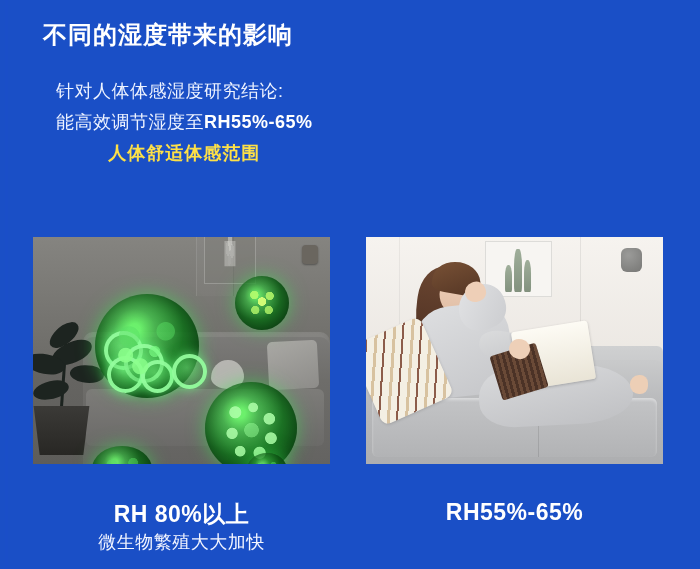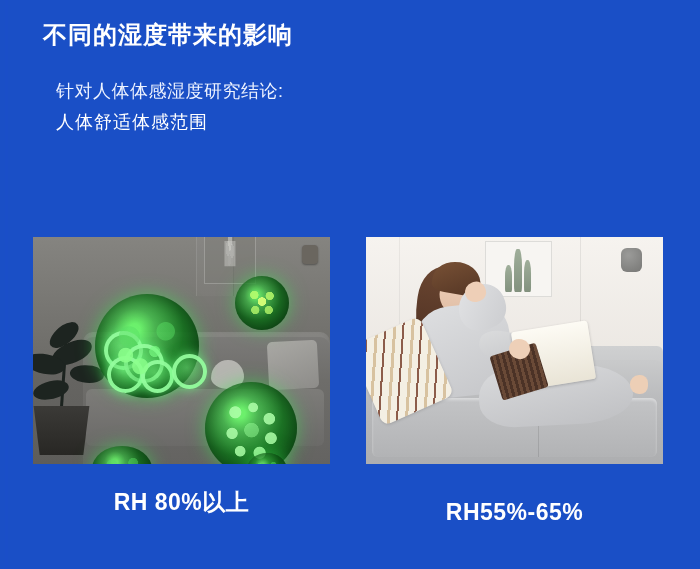--- a/index.html
+++ b/index.html
@@ -55,23 +55,24 @@
     letter-spacing: .5px;
   }
   .body-copy .line {
     white-space: nowrap;
   }
   .body-copy .strong {
     font-weight: bold;
     color: #ffffff;
   }
   .body-copy .line-bold {
-    font-weight: normal;
-    color: #ffffff;
+    font-weight: bold;
+    color: #fde047;
     letter-spacing: 1px;
+    text-align: center;
   }
 
   
   .panel {
     position: absolute;
     top: 237px;
     width: 297px;
     height: 227px;
     overflow: hidden;
   }
@@ -449,21 +450,21 @@
     transform: rotate(-8deg);
   }
 
   
   .caption {
     position: absolute;
     width: 297px;
     text-align: center;
     color: #ffffff;
   }
-  .caption-left  { left: 33px;  top: 488px; }
+  .caption-left  { left: 33px;  top: 500px; }
   .caption-right { left: 366px; top: 498px; }
   .caption .big {
     font-size: 23px;
     font-weight: bold;
     line-height: 29px;
     letter-spacing: .5px;
     white-space: nowrap;
   }
   .caption .small {
     font-size: 18px;
@@ -477,20 +478,21 @@
 <body>
 
 <div class="poster">
 
   <div class="edge-stripe"></div>
 
   <div class="headline">不同的湿度带来的影响</div>
 
   <div class="body-copy">
     <div class="line">针对人体体感湿度研究结论:</div>
+    <div class="line"><span>能高效调节湿度至</span><span class="strong">RH55%-65%</span></div>
     <div class="line line-bold">人体舒适体感范围</div>
   </div>
 
   <div class="panel panel-left">
     <div class="room-dim">
       <div class="wall-dim">
         <div class="wall-panel-l"></div>
         <div class="art-frame">
           <div class="art-plant"></div>
         </div>
@@ -563,19 +565,20 @@
         <div class="hand-book"></div>
         <div class="foot"></div>
       </div>
 
       <div class="pillow"></div>
     </div>
   </div>
 
   <div class="caption caption-left">
     <div class="big">RH 80%以上</div>
+    <div class="small">微生物繁殖大大加快</div>
   </div>
 
   <div class="caption caption-right">
     <div class="big">RH55%-65%</div>
   </div>
 
 </div>
 
 </body></html>

